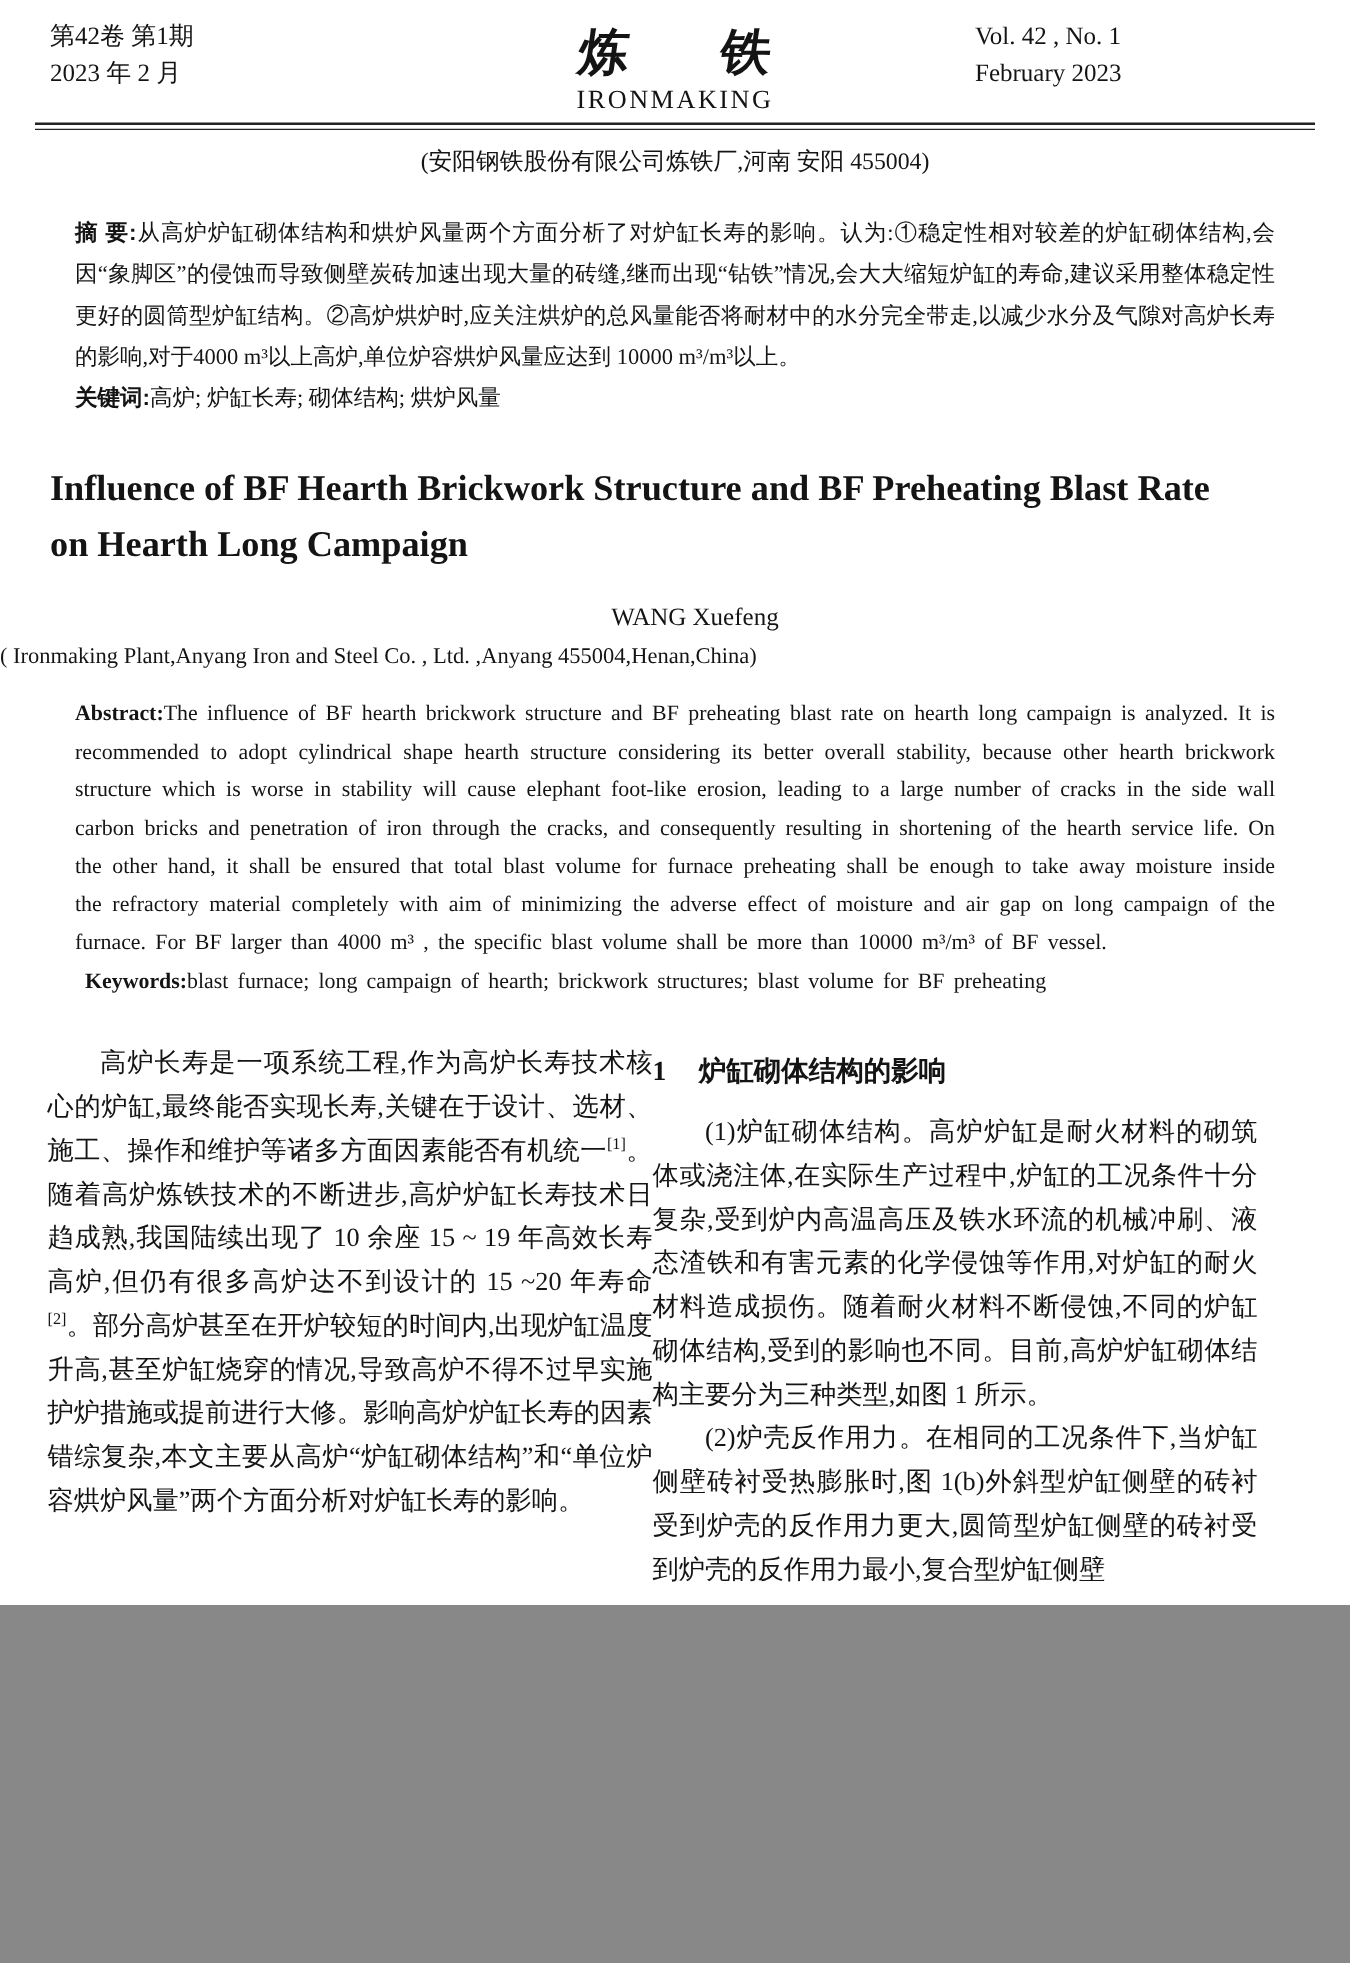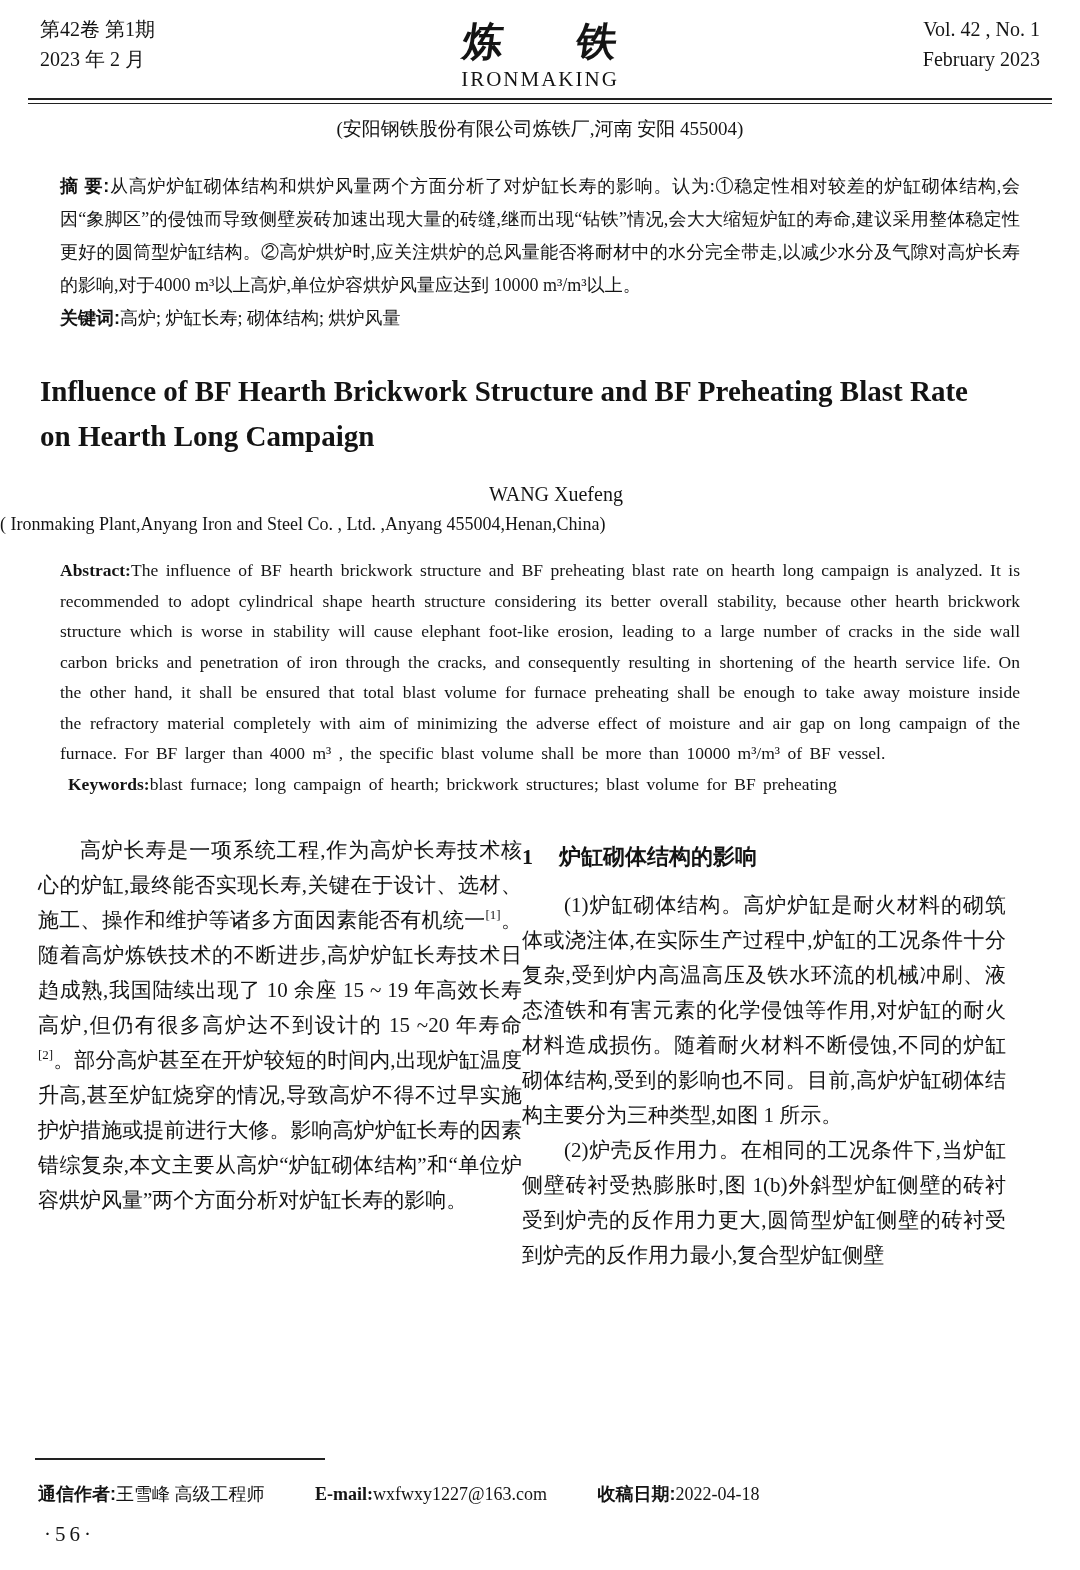--- a/index.html
+++ b/index.html
@@ -1,31 +1,31 @@
 <!DOCTYPE html>
 <html><head>
 <meta charset="utf-8">
 <style>
   html,body{margin:0;padding:0;background:#888;}
   .page{
     position:relative;
-    width:1080px;height:1570px;
+    width:1080px;height:1284px;
     margin:0 auto;
     background:#ffffff;
     color:#141414;
     font-family:"Liberation Serif","DejaVu Serif",serif;
     overflow:hidden;
   }
   
   .hdr{
     display:flex;justify-content:space-between;align-items:flex-start;
     padding:14px 40px 0 40px;
   }
   .hdr-left,.hdr-right{font-size:20px;line-height:30px;width:260px;}
-  .hdr-right{text-align:right;}
+  .hdr-right{text-align:left;}
   .hdr-center{text-align:center;flex:1;}
   .logo-cn{
     font-size:40px;font-weight:bold;letter-spacing:30px;
     padding-left:30px;
     transform:skewX(-8deg);
     font-family:"DejaVu Serif",serif;
   }
   .logo-en{font-size:21px;letter-spacing:2px;margin-top:-2px;}
   .double-rule{
     margin:6px 28px 0 28px;

